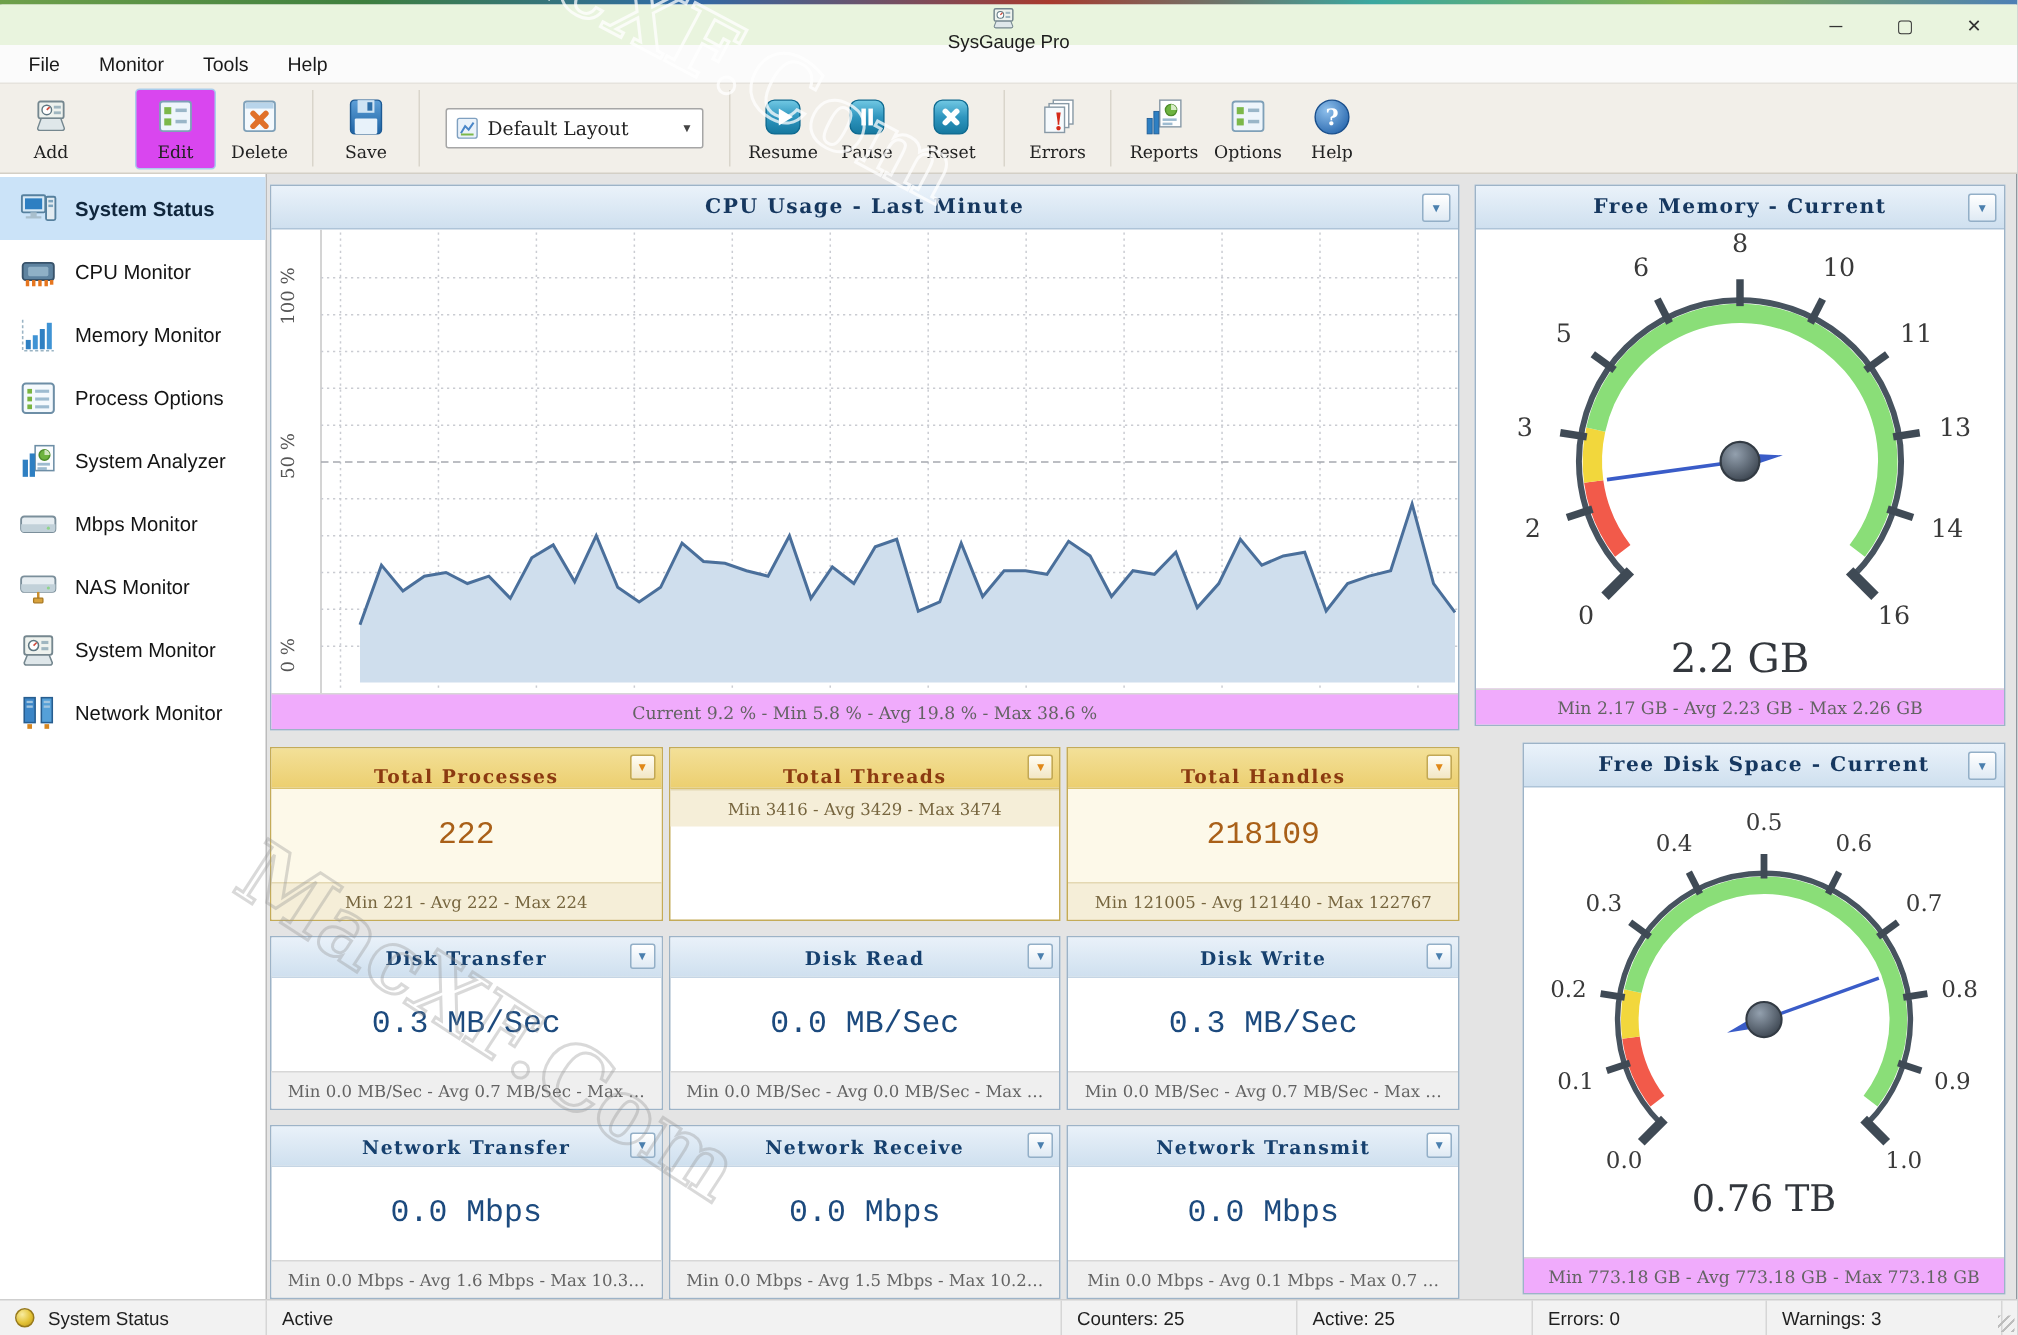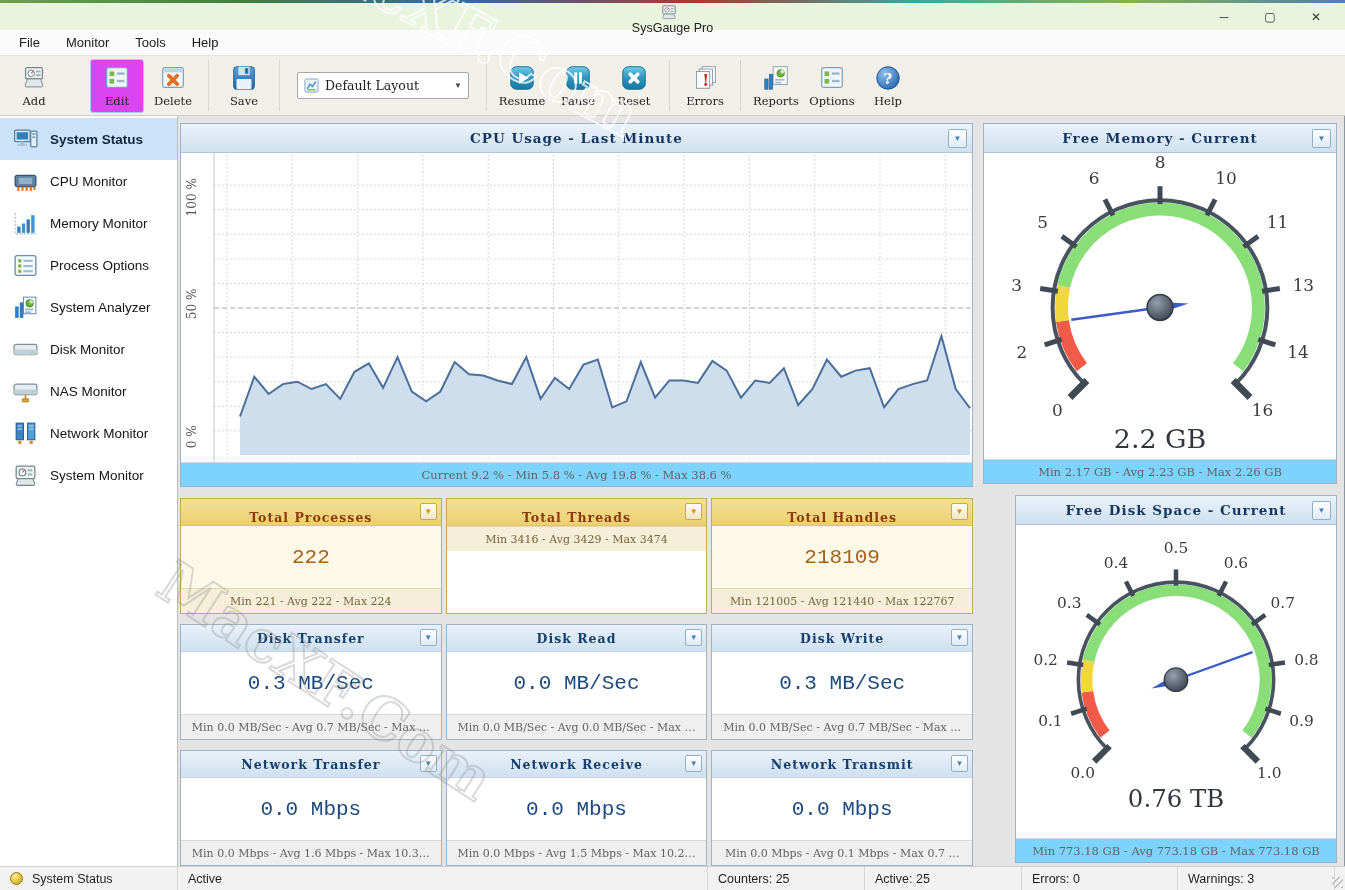--- a/index.html
+++ b/index.html
@@ -49,21 +49,21 @@
   .col-right { width:354px; display:flex; flex-direction:column; flex-shrink:0; }
 
   
   .panel { background:#fff; border:1px solid #9db3c7; display:flex; flex-direction:column; }
   .panel-header { height:29px; background:linear-gradient(#eaf2fa,#cfe0ef); border-bottom:1px solid #aec4d8; position:relative; display:flex; align-items:center; justify-content:center; flex-shrink:0; }
   .panel-title { font-family:"DejaVu Serif", serif; font-weight:bold; font-size:13.5px; letter-spacing:1px; color:#15375f; }
   .pmenu { position:absolute; right:5px; top:5px; width:19px; height:19px; border:1px solid #93afc7; border-radius:2px; background:linear-gradient(#ffffff,#dfeaf4); display:flex; align-items:center; justify-content:center; }
   .arrow { font-size:8px; line-height:1; }
   .blue-arrow { color:#4a7fae; }
   .gold-arrow { color:#e08818; }
-  .panel-footer { height:24px; background:#7dd3fc; border-top:1px solid #d7d7d7; font-family:"DejaVu Serif", serif; font-size:11.5px; color:#636363; display:flex; align-items:center; justify-content:center; flex-shrink:0; }
+  .panel-footer { height:24px; background:#f0abfc; border-top:1px solid #d7d7d7; font-family:"DejaVu Serif", serif; font-size:11.5px; color:#636363; display:flex; align-items:center; justify-content:center; flex-shrink:0; }
   .panel-body { flex:1; min-height:0; }
   .panel-body svg { display:block; width:100%; height:100%; }
 
   
   .tile-row { display:grid; grid-template-columns:repeat(3,1fr); gap:4px; height:116px; flex-shrink:0; }
   .tile { border:1px solid #9db3c7; background:#fff; display:flex; flex-direction:column; }
   .tile-header { height:27px; position:relative; display:flex; align-items:center; justify-content:center; border-bottom:1px solid #c5d5e4; background:linear-gradient(#e9f1f9,#cfe0ef); flex-shrink:0; }
   .tile-title { font-family:"DejaVu Serif", serif; font-weight:bold; font-size:12.5px; letter-spacing:1px; color:#16406e; }
   .tile-menu { position:absolute; right:4px; top:4px; width:17px; height:17px; border:1px solid #93afc7; border-radius:2px; background:linear-gradient(#ffffff,#dfeaf4); display:flex; align-items:center; justify-content:center; }
   .tile-value { flex:1; display:flex; align-items:center; justify-content:center; font-family:Liberation Mono, monospace; font-size:21px; color:#1c4a7e; }
@@ -354,61 +354,61 @@
               <rect x="12.5" y="16.8" width="6" height="1.8" fill="#9dbbd0"></rect>
             </svg></span>
         <span class="slabel">System Analyzer</span>
       </div>
       <div class="side-item">
         <span class="sicon"><svg viewBox="0 0 26 26">
               <path d="M4 8 h18 a2 2 0 0 1 2 2 v6 a2 2 0 0 1 -2 2 h-18 a2 2 0 0 1 -2 -2 v-6 a2 2 0 0 1 2 -2 z" fill="#e6edf1" stroke="#7b8f9b" stroke-width="1.2"></path>
               <path d="M2 13 h22 v3 a2 2 0 0 1 -2 2 h-18 a2 2 0 0 1 -2 -2 z" fill="#c2d1d9"></path>
               <circle cx="19.5" cy="15.5" r="1" fill="#8fd48a"></circle>
             </svg></span>
-        <span class="slabel">Disk Monitor</span>
+        <span class="slabel">Mbps Monitor</span>
       </div>
       <div class="side-item">
         <span class="sicon"><svg viewBox="0 0 26 26">
               <path d="M4 6 h18 a2 2 0 0 1 2 2 v6 a2 2 0 0 1 -2 2 h-18 a2 2 0 0 1 -2 -2 v-6 a2 2 0 0 1 2 -2 z" fill="#e6edf1" stroke="#7b8f9b" stroke-width="1.2"></path>
               <path d="M2 11 h22 v3 a2 2 0 0 1 -2 2 h-18 a2 2 0 0 1 -2 -2 z" fill="#c2d1d9"></path>
               <circle cx="19.5" cy="13.5" r="1" fill="#8fd48a"></circle>
               <rect x="12.2" y="16" width="1.6" height="4" fill="#c98f2e"></rect>
               <rect x="10" y="20" width="6" height="3" rx=".5" fill="#d8a23c" stroke="#a8771f" stroke-width=".8"></rect>
             </svg></span>
         <span class="slabel">NAS Monitor</span>
+      </div>
+      <div class="side-item">
+        <span class="sicon"><svg viewBox="0 0 26 26">
+              <rect x="4" y="4" width="18" height="12" rx="1.5" fill="#eef2ee" stroke="#75878f" stroke-width="1.2"></rect>
+              <circle cx="10" cy="10" r="3.2" fill="#fff" stroke="#5f7782"></circle>
+              <path d="M10 10 L12 8" stroke="#d04838" stroke-width="1"></path>
+              <rect x="15" y="7" width="4.5" height="2" fill="#9fb6c0"></rect>
+              <rect x="15" y="11" width="4.5" height="2" fill="#9fb6c0"></rect>
+              <path d="M6 16 L4 21 a1.5 1.5 0 0 0 1.5 1.5 h15 a1.5 1.5 0 0 0 1.5 -1.5 L20 16 Z" fill="#dfe7ea" stroke="#75878f"></path>
+            </svg></span>
+        <span class="slabel">System Monitor</span>
       </div>
       <div class="side-item">
         <span class="sicon"><svg viewBox="0 0 26 26">
               <g stroke="#275d8f" stroke-width="1">
                 <rect x="4" y="3" width="7" height="16" fill="#3c85c6"></rect>
                 <rect x="15" y="3" width="7" height="16" fill="#55a0d8"></rect>
               </g>
               <g fill="#9fc4e0">
                 <rect x="5.5" y="5" width="4" height="1.5"></rect>
                 <rect x="16.5" y="5" width="4" height="1.5"></rect>
                 <rect x="5.5" y="8" width="4" height="1.5"></rect>
                 <rect x="16.5" y="8" width="4" height="1.5"></rect>
               </g>
               <g fill="#d8861f">
                 <rect x="6" y="20" width="3" height="3"></rect>
                 <rect x="17" y="20" width="3" height="3"></rect>
               </g>
             </svg></span>
         <span class="slabel">Network Monitor</span>
-      </div>
-      <div class="side-item">
-        <span class="sicon"><svg viewBox="0 0 26 26">
-              <rect x="4" y="4" width="18" height="12" rx="1.5" fill="#eef2ee" stroke="#75878f" stroke-width="1.2"></rect>
-              <circle cx="10" cy="10" r="3.2" fill="#fff" stroke="#5f7782"></circle>
-              <path d="M10 10 L12 8" stroke="#d04838" stroke-width="1"></path>
-              <rect x="15" y="7" width="4.5" height="2" fill="#9fb6c0"></rect>
-              <rect x="15" y="11" width="4.5" height="2" fill="#9fb6c0"></rect>
-              <path d="M6 16 L4 21 a1.5 1.5 0 0 0 1.5 1.5 h15 a1.5 1.5 0 0 0 1.5 -1.5 L20 16 Z" fill="#dfe7ea" stroke="#75878f"></path>
-            </svg></span>
-        <span class="slabel">System Monitor</span>
       </div>
     </div>
 
     <div class="main">
       <div class="col-left">
 
         <div class="panel h-cpu">
           <div class="panel-header">
             <span class="panel-title">CPU Usage - Last Minute</span>
             <span class="pmenu">

